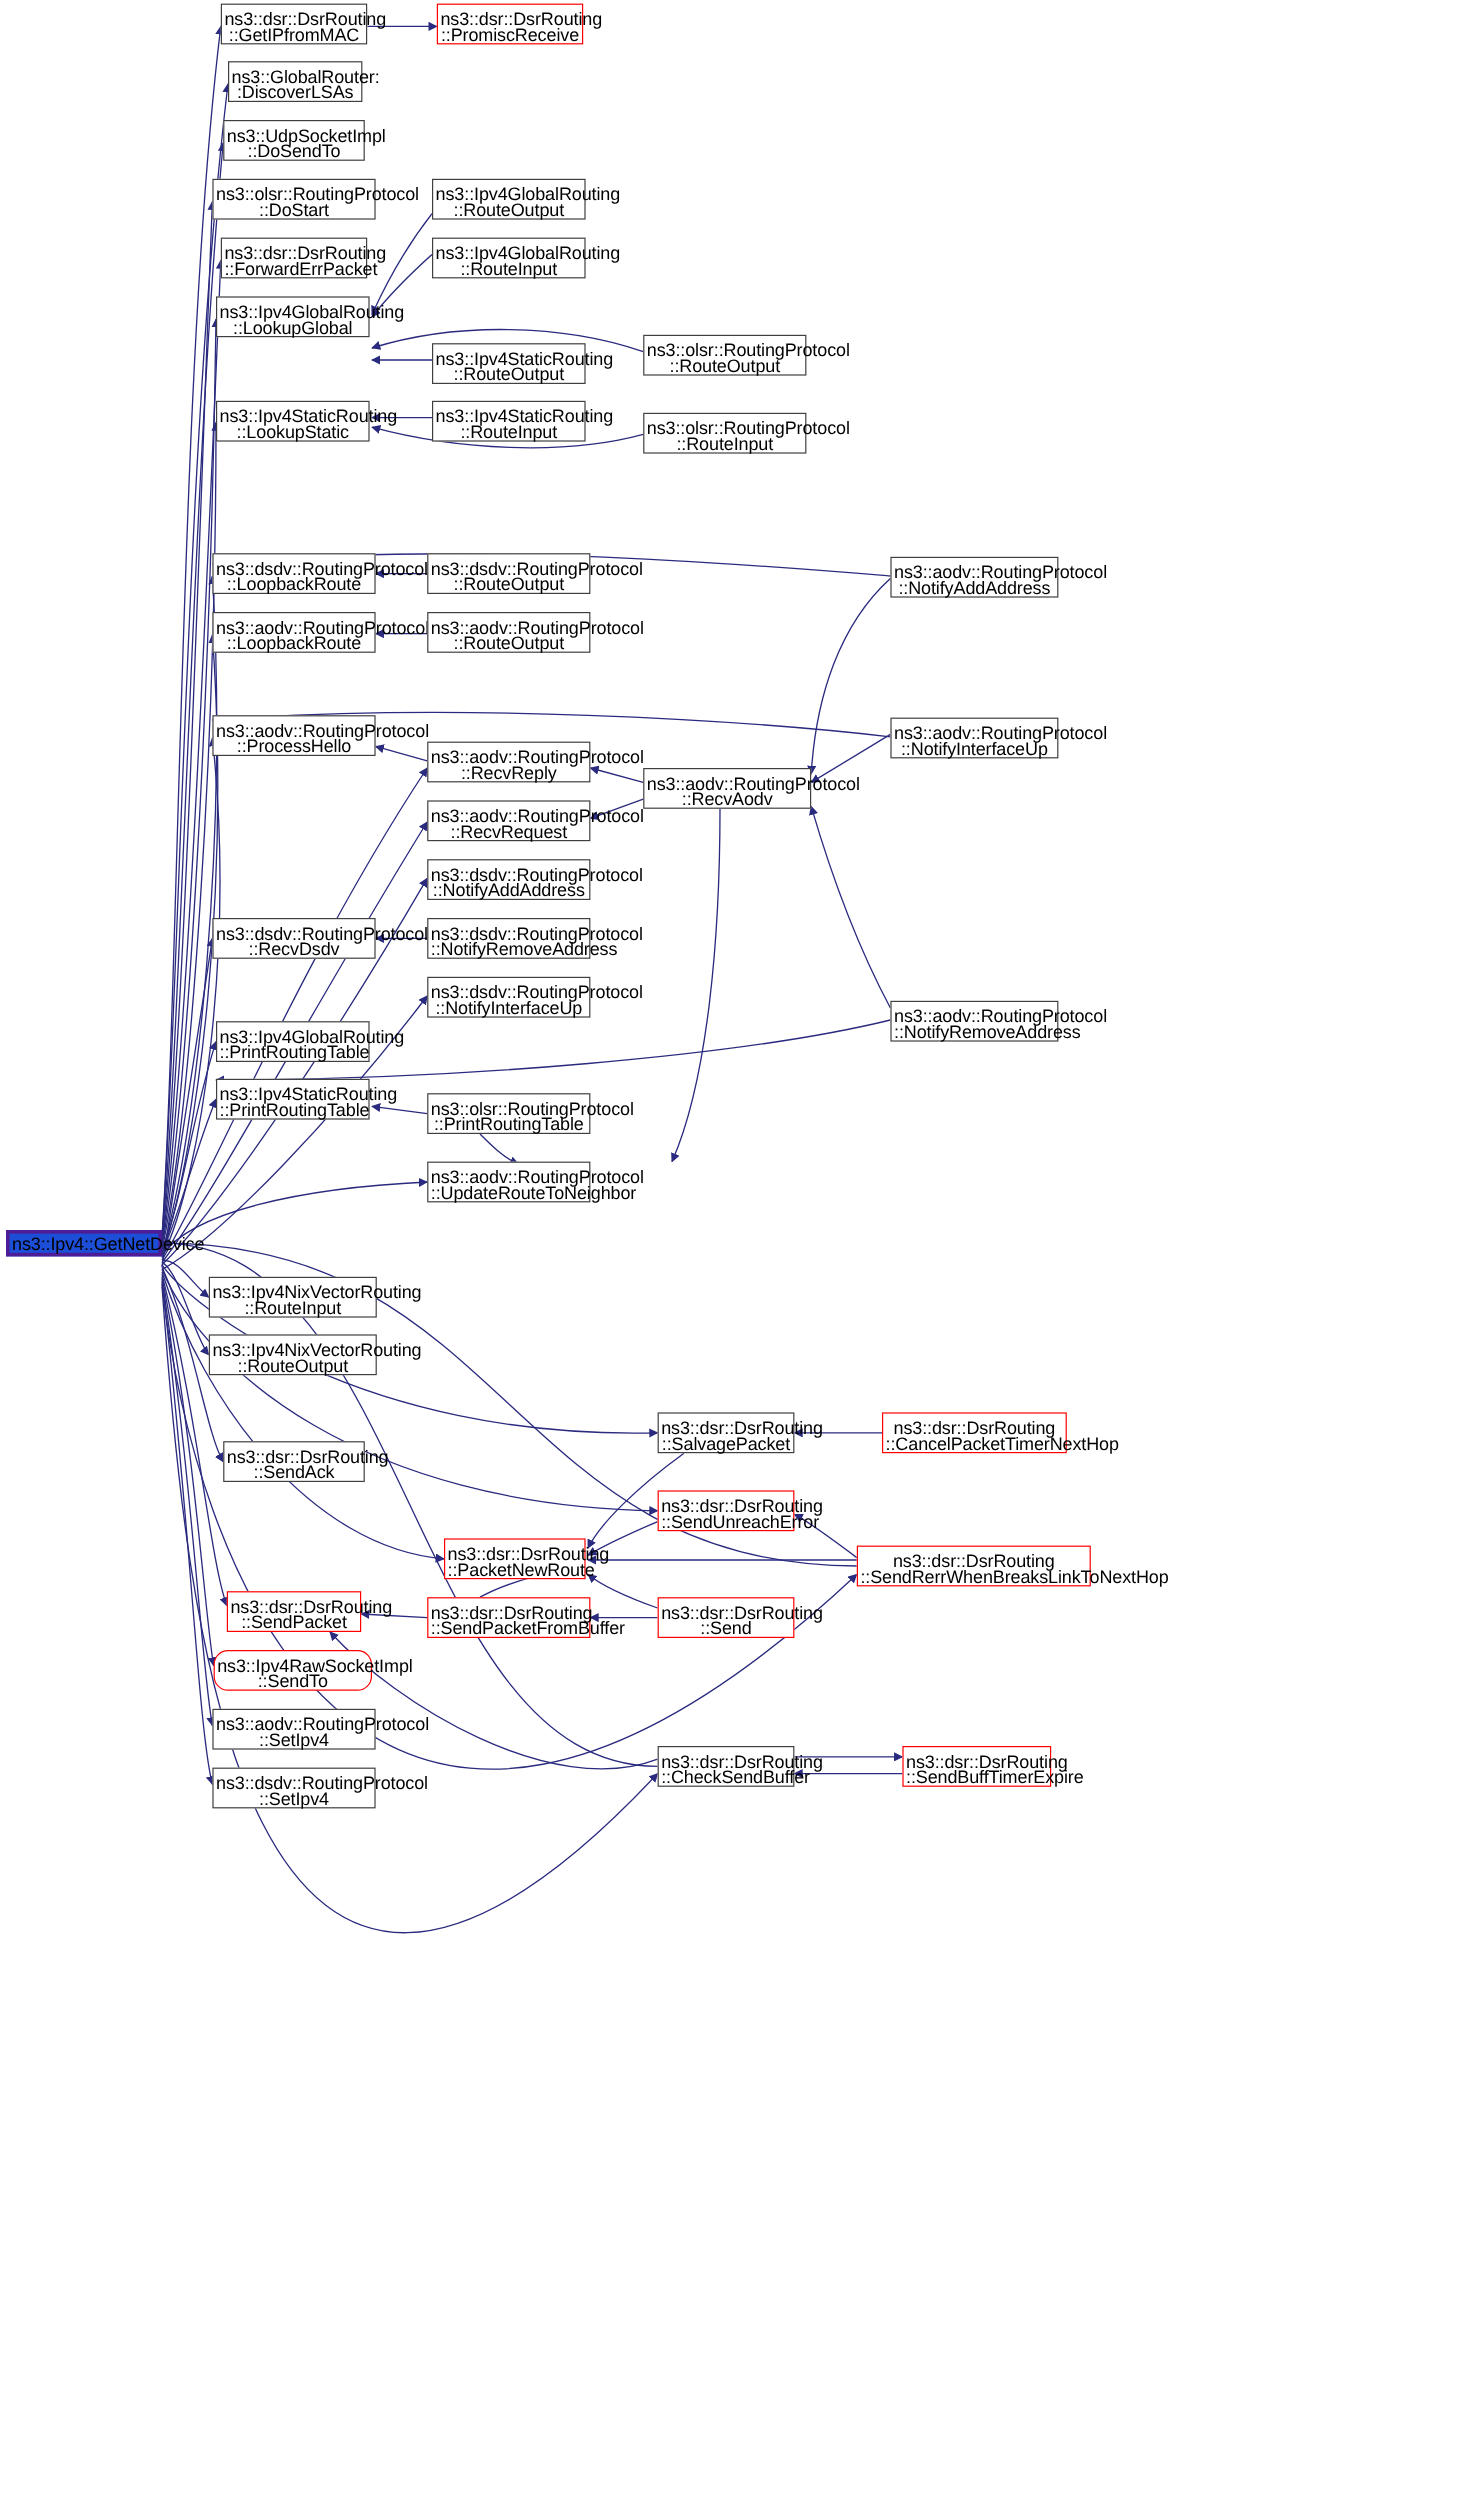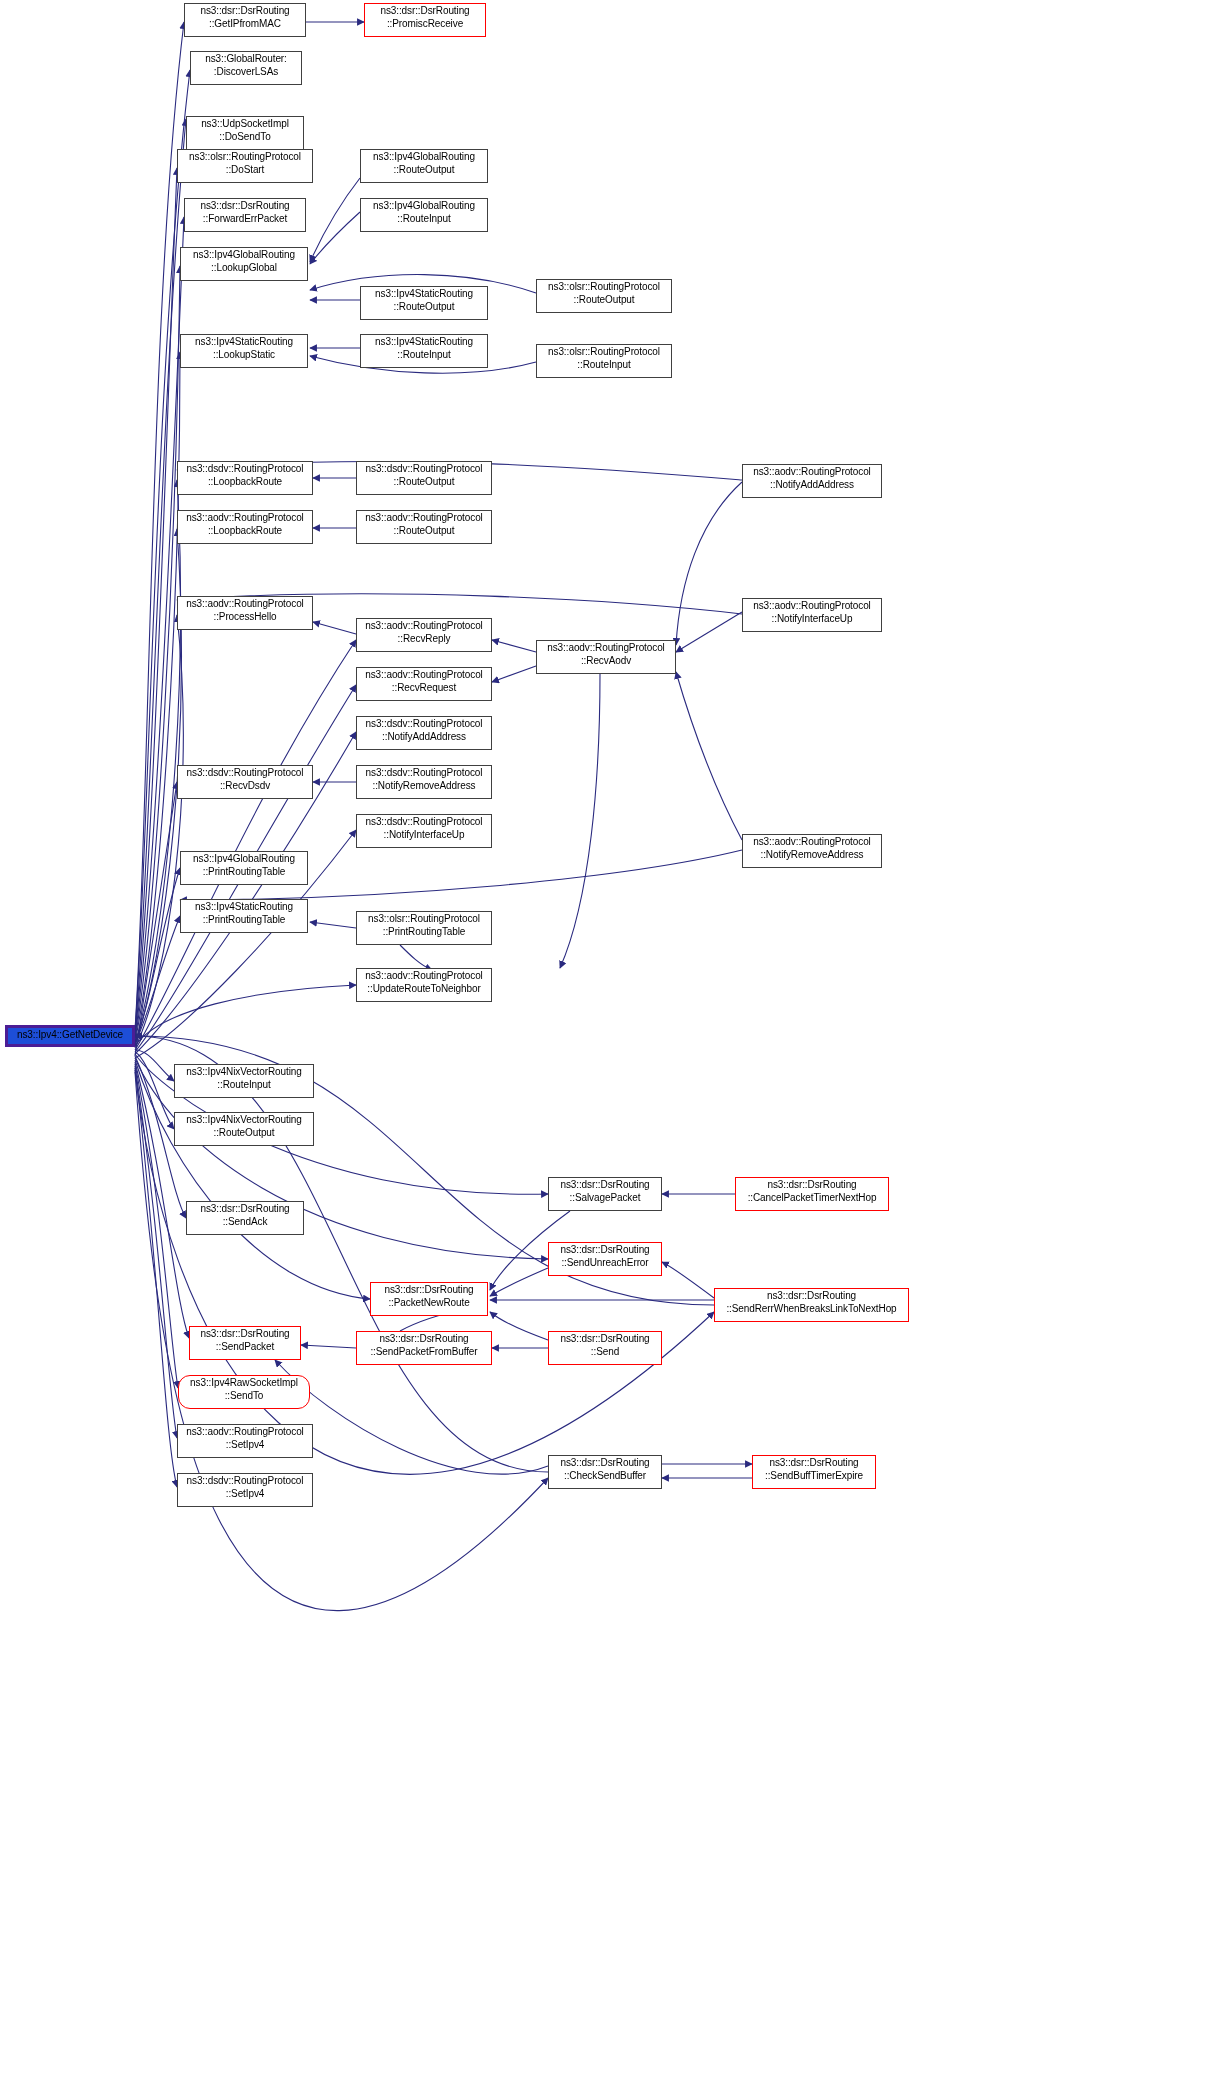--- a/index.html
+++ b/index.html
@@ -12,25 +12,25 @@
     background:#ffffff;
     overflow:hidden;
   }
   #edges{position:absolute;left:0;top:0;width:1216px;height:2089px;pointer-events:none;}
   .node{
     position:absolute;
     box-sizing:border-box;
     border:1px solid #404040;
     background:#ffffff;
     color:#000000;
-    font-size:10px;
+    font-size:15px;
     line-height:13px;
     text-align:center;
     display:flex;
-    align-items:flex-start;
+    align-items:flex-end;
     justify-content:center;
     white-space:pre-line;
     letter-spacing:-0.1px;
     padding:0 2px;
   }
   .node.red{ border:1px solid #ff0000; }
   .node.current{ background:#1d4ed8; border:3px solid #4c1d95; }
   .node span{display:block;width:100%;}
 </style>
 </head>
@@ -115,21 +115,21 @@
   </svg>
 
   <div id="node-layer">
       <div class="node current" style="left: 5px; top: 1025px; width: 130px; height: 22px;"><span>ns3::Ipv4::GetNetDevice</span></div>
       <div class="node" style="left: 184px; top: 3px; width: 122px; height: 34px;"><span>ns3::dsr::DsrRouting
 ::GetIPfromMAC</span></div>
       <div class="node red" style="left: 364px; top: 3px; width: 122px; height: 34px;"><span>ns3::dsr::DsrRouting
 ::PromiscReceive</span></div>
       <div class="node" style="left: 190px; top: 51px; width: 112px; height: 34px;"><span>ns3::GlobalRouter:
 :DiscoverLSAs</span></div>
-      <div class="node" style="left: 186px; top: 100px; width: 118px; height: 34px; margin-top: 16px;"><span>ns3::UdpSocketImpl
+      <div class="node" style="left: 186px; top: 100px; width: 118px; height: 34px;"><span>ns3::UdpSocketImpl
 ::DoSendTo</span></div>
       <div class="node" style="left: 177px; top: 149px; width: 136px; height: 34px;"><span>ns3::olsr::RoutingProtocol
 ::DoStart</span></div>
       <div class="node" style="left: 360px; top: 149px; width: 128px; height: 34px;"><span>ns3::Ipv4GlobalRouting
 ::RouteOutput</span></div>
       <div class="node" style="left: 184px; top: 198px; width: 122px; height: 34px;"><span>ns3::dsr::DsrRouting
 ::ForwardErrPacket</span></div>
       <div class="node" style="left: 360px; top: 198px; width: 128px; height: 34px;"><span>ns3::Ipv4GlobalRouting
 ::RouteInput</span></div>
       <div class="node" style="left: 180px; top: 247px; width: 128px; height: 34px;"><span>ns3::Ipv4GlobalRouting

